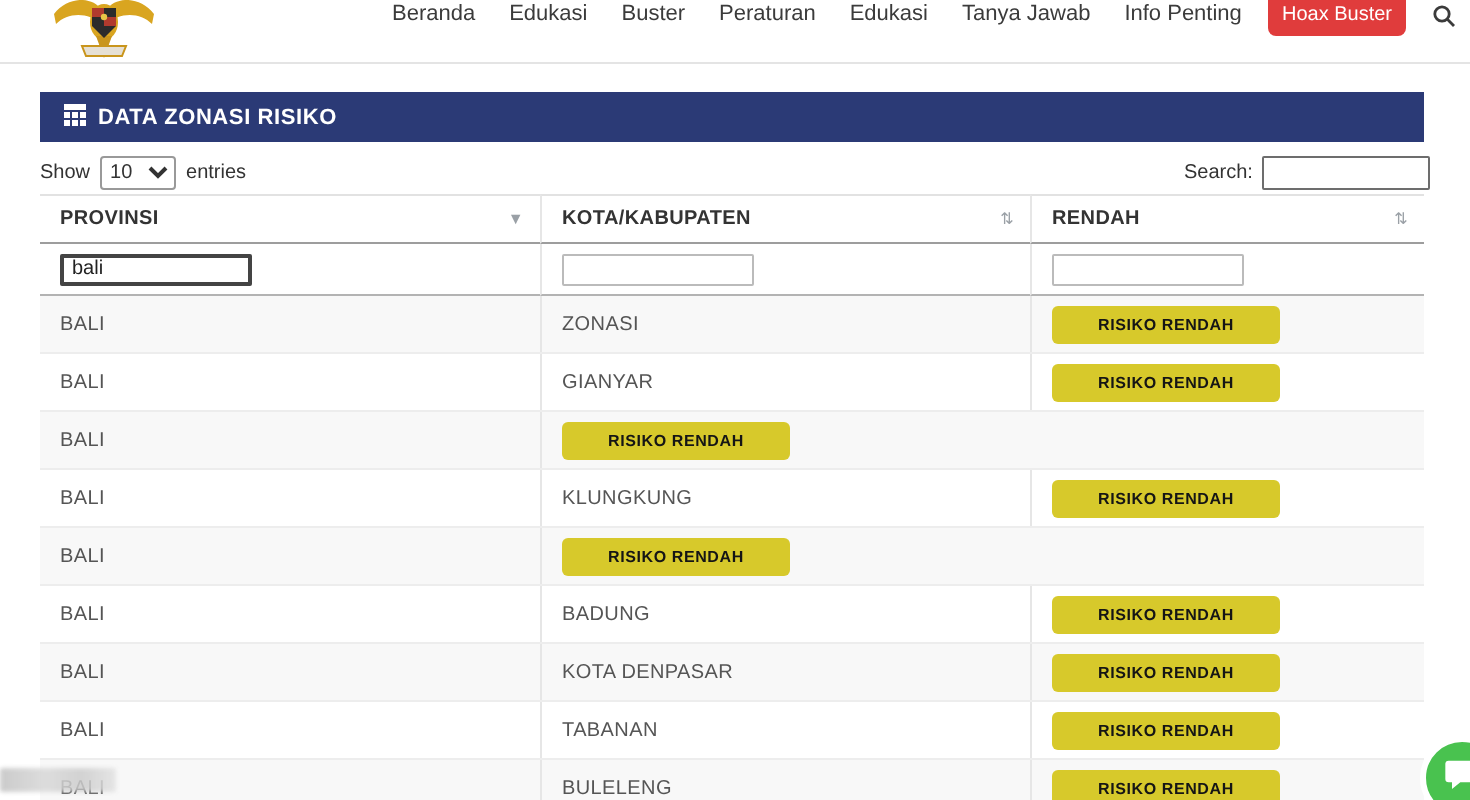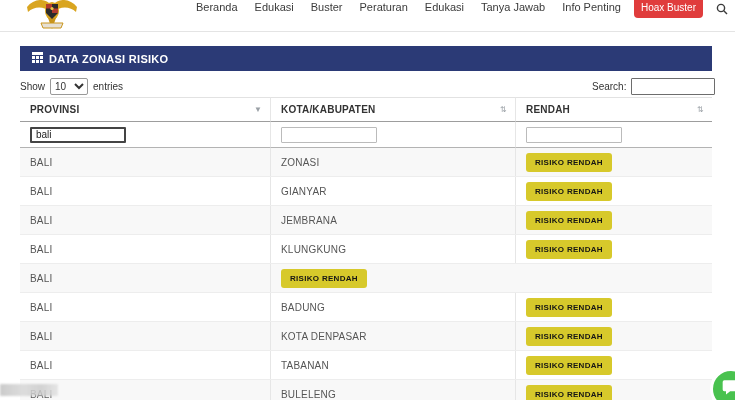--- a/index.html
+++ b/index.html
@@ -82,21 +82,21 @@
     font-size:10px; padding:0 4px; color:#222;
     font-family:"Liberation Sans",sans-serif;
   }
   .filter-input.focused { border:2px solid #444; }
 
   .tbody .trow { height:29px; border-bottom:1px solid #ededed; background:#fff; }
   .tbody .trow:nth-child(odd) { background:#f8f8f8; }
   .badge {
     display:inline-block; background:#d7c92b; color:#151515;
     font-size:8px; font-weight:bold; letter-spacing:.3px;
-    padding:5px 9px; border-radius:3px; line-height:9px;
+    padding:5px 23px; border-radius:3px; line-height:9px;
   }
 
   
   .chat-fab {
     position:absolute; left:710px; top:368px; width:42px; height:42px;
     border-radius:50%; background:#49c24f; border:3px solid #fff;
     display:flex; align-items:center; justify-content:center; cursor:pointer;
   }
   .status-blur {
     position:absolute; left:0; top:384px; width:58px; height:12px;
@@ -213,21 +213,20 @@
         <div class="trow">
           <div class="cell">BALI</div>
           <div class="cell">GIANYAR</div>
           <div class="cell">
             <span class="badge">RISIKO RENDAH</span>
           </div>
         </div>
 
         <div class="trow">
           <div class="cell">BALI</div>
-          <div class="cell">JEMBRANA</div>
           <div class="cell">
             <span class="badge">RISIKO RENDAH</span>
           </div>
         </div>
 
         <div class="trow">
           <div class="cell">BALI</div>
           <div class="cell">KLUNGKUNG</div>
           <div class="cell">
             <span class="badge">RISIKO RENDAH</span>

